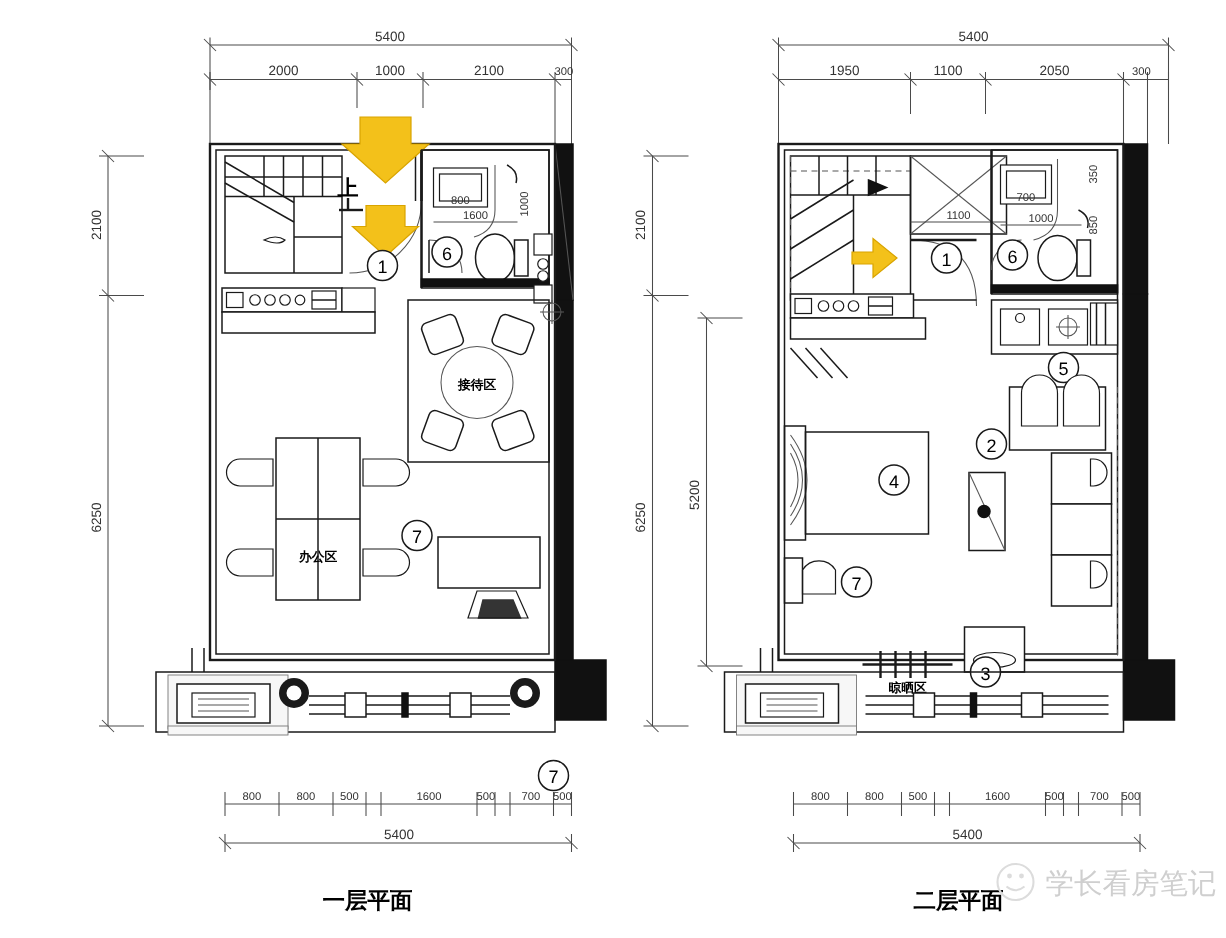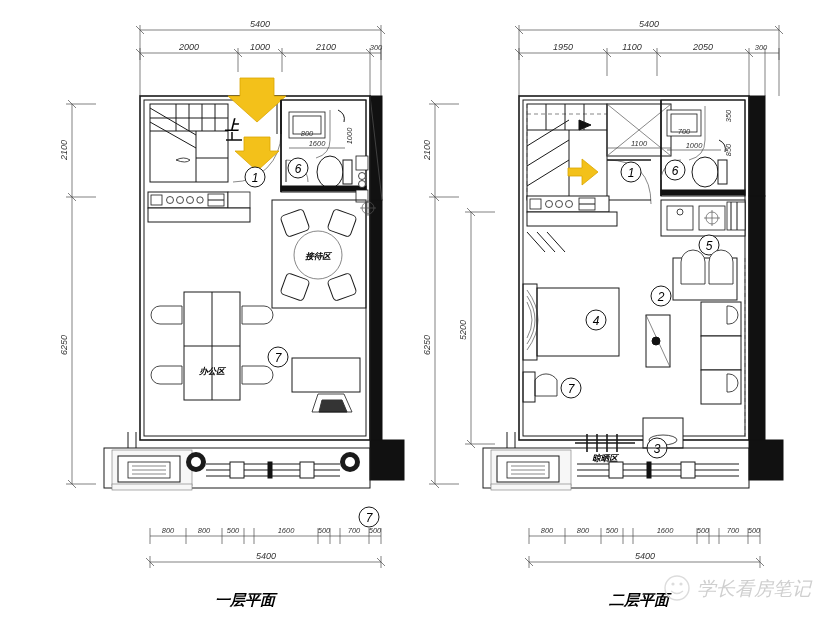--- a/index.html
+++ b/index.html
@@ -1,18 +1,18 @@
 <!DOCTYPE html>
 <html><head>
 <meta charset="utf-8">
 <style>
   html,body{margin:0;padding:0;background:#ffffff;}
   body{width:817px;height:625px;overflow:hidden;
        font-family:"Liberation Sans","DejaVu Sans",sans-serif;color:#111;}
-  #root{position:relative;width:817px;height:625px;background:#fff;font-style:italic;}
+  #root{position:relative;width:817px;height:625px;background:#fff;}
 
   .plan{position:absolute;top:0;height:625px;width:408px;}
   #plan-left{left:0;}
   #plan-right{left:409px;}
 
   svg{position:absolute;left:0;top:0;overflow:visible;}
   .dimtxt{font-size:9px;fill:#333;font-family:"Liberation Sans",sans-serif;}
   .dimtxt.sm{font-size:7.5px;}
   .dimtxt.v{font-size:9px;}
   .big{font-size:14px;fill:#000;font-weight:bold;}

